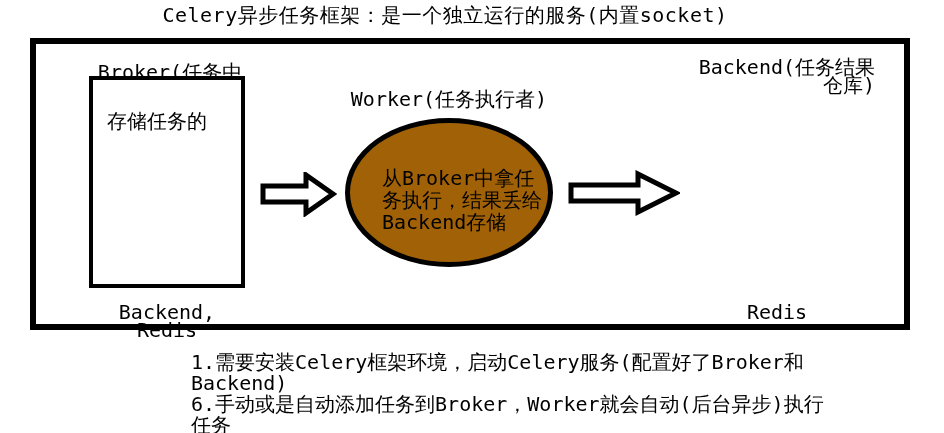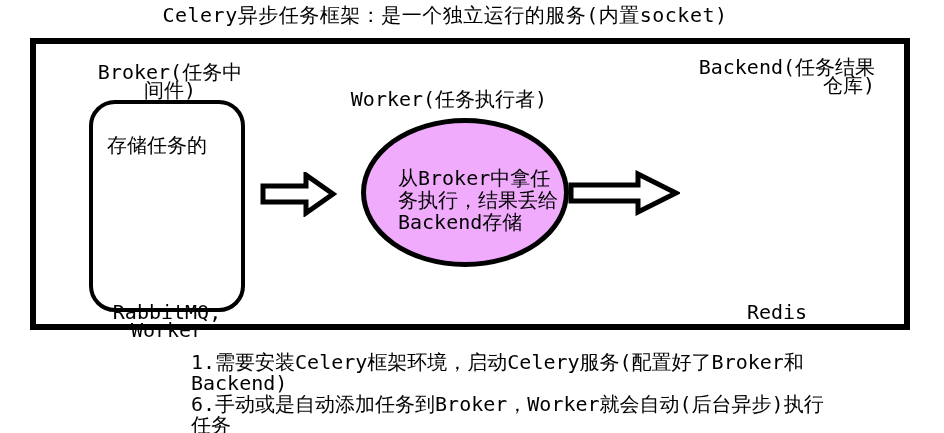--- a/index.html
+++ b/index.html
@@ -31,41 +31,41 @@
     left: 30px; top: 38px;
     width: 868px; height: 280px;
     border: 6px solid #000000;
     background: #ffffff;
   }
 
   .node-box {
     border: 4px solid #000000;
     background: #ffffff;
   }
-  .broker-box { left: 89px; top: 100px; width: 148px; height: 204px; border-radius: 26px; }
+  .broker-box { left: 89px; top: 76px; width: 148px; height: 204px; }
   .backend-box { left: 687px; top: 82px; width: 172px; height: 208px; }
 
   .broker-label  { left: 89px;  top: 63px; width: 162px; text-align: center; }
   .worker-label  { left: 345px; top: 66px; width: 208px; text-align: center; margin-top: 24px; }
   .backend-label { left: 680px; top: 58px; width: 195px; text-align: right; }
 
   .broker-body  { left: 14px; top: 32px; width: 120px; }
   .backend-body { left: 14px; top: 32px; width: 150px; }
   .node-body { position: absolute; }
 
   .broker-caption  { left: 89px;  top: 303px; width: 156px; text-align: center; }
   .worker-caption  { left: 297px; top: 281px; width: 300px; text-align: center; }
   .backend-caption { left: 687px; top: 303px; width: 180px; text-align: center; }
 
   .worker-ellipse {
-    left: 361px; top: 118px;
+    left: 345px; top: 118px;
     width: 198px; height: 139px;
     border: 5px solid #000000;
     border-radius: 50%;
-    background: #f0abfc;
+    background: #a16207;
   }
   .worker-body {
     position: absolute;
     left: 32px; top: 44px;
     width: 168px;
     line-height: 22px;
     word-break: break-word;
   }
 
   .arrow-1 { left: 260px; top: 172px; width: 77px; height: 45px; }
@@ -84,21 +84,21 @@
 <div class="canvas">
 
   <div class="abs title">Celery异步任务框架：是一个独立运行的服务(内置socket)</div>
 
   <div class="abs outer-frame"></div>
 
   <div class="abs broker-label">Broker(任务中间件)</div>
   <div class="abs node-box broker-box">
     <div class="node-body broker-body">存储任务的</div>
   </div>
-  <div class="abs broker-caption">RabbitMQ, Worker</div>
+  <div class="abs broker-caption">Backend, Redis</div>
 
   <svg class="abs arrow-1" viewBox="0 0 77 45">
     <polygon points="3,14 46,14 46,3 73,22 46,41 46,30 3,30" fill="#ffffff" stroke="#000000" stroke-width="5" stroke-linejoin="miter"></polygon>
   </svg>
 
   <div class="abs worker-label">Worker(任务执行者)</div>
   <div class="abs worker-ellipse">
     <div class="worker-body">从Broker中拿任务执行，结果丢给Backend存储</div>
   </div>
 

